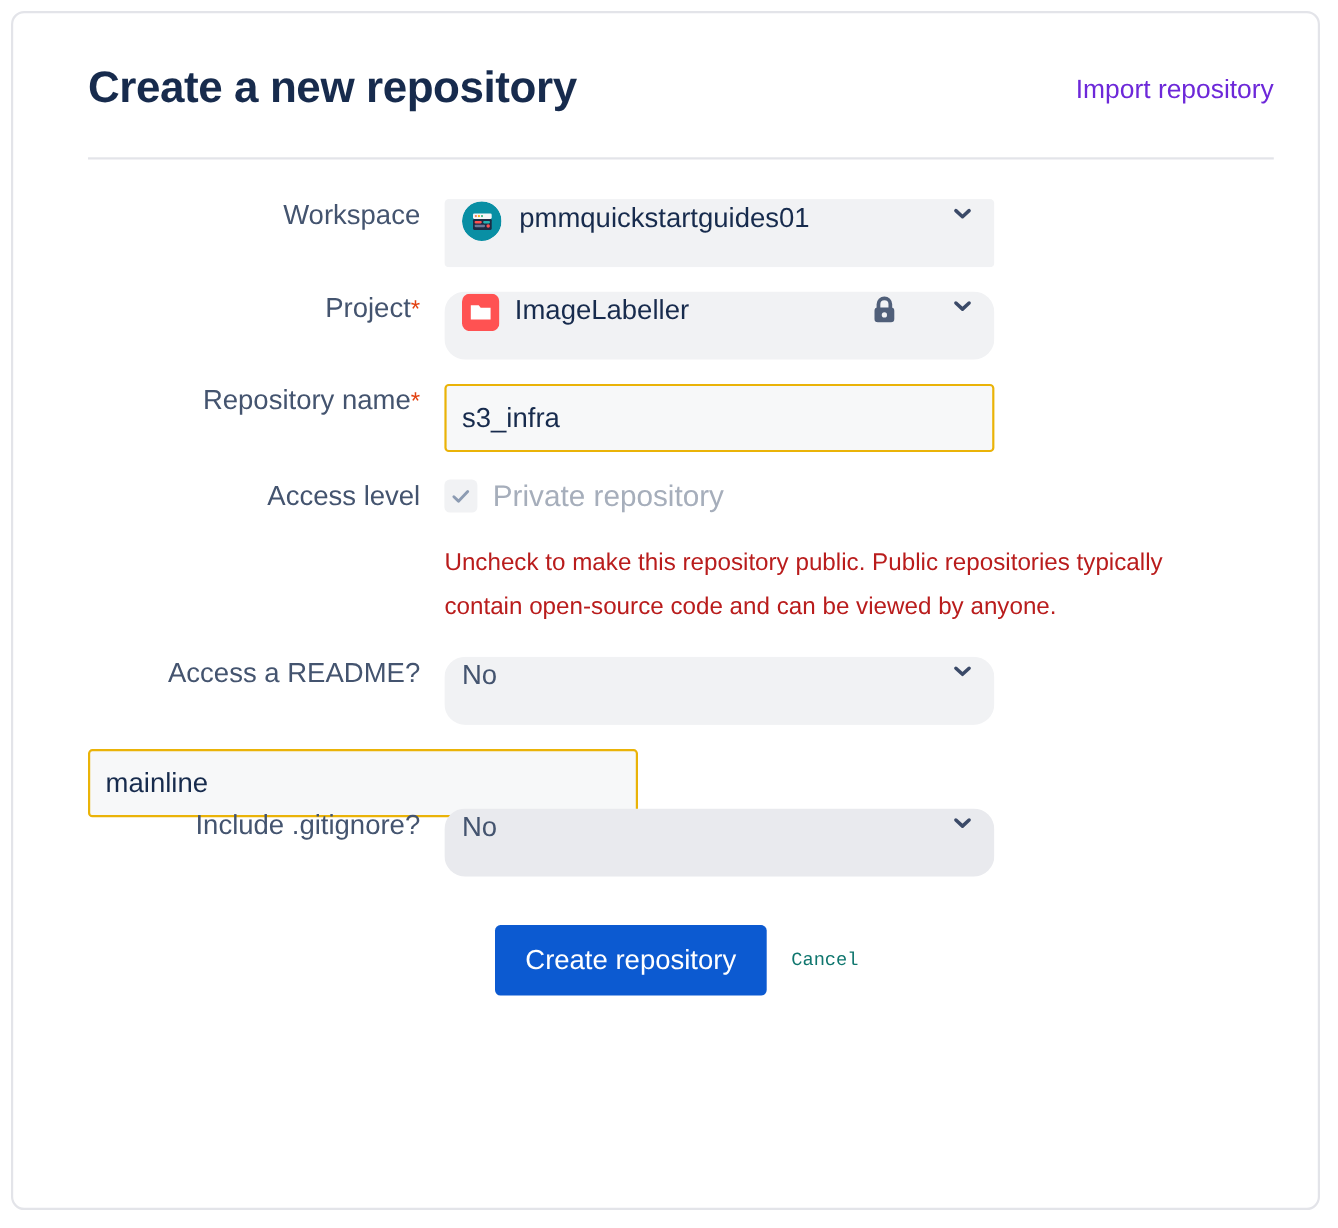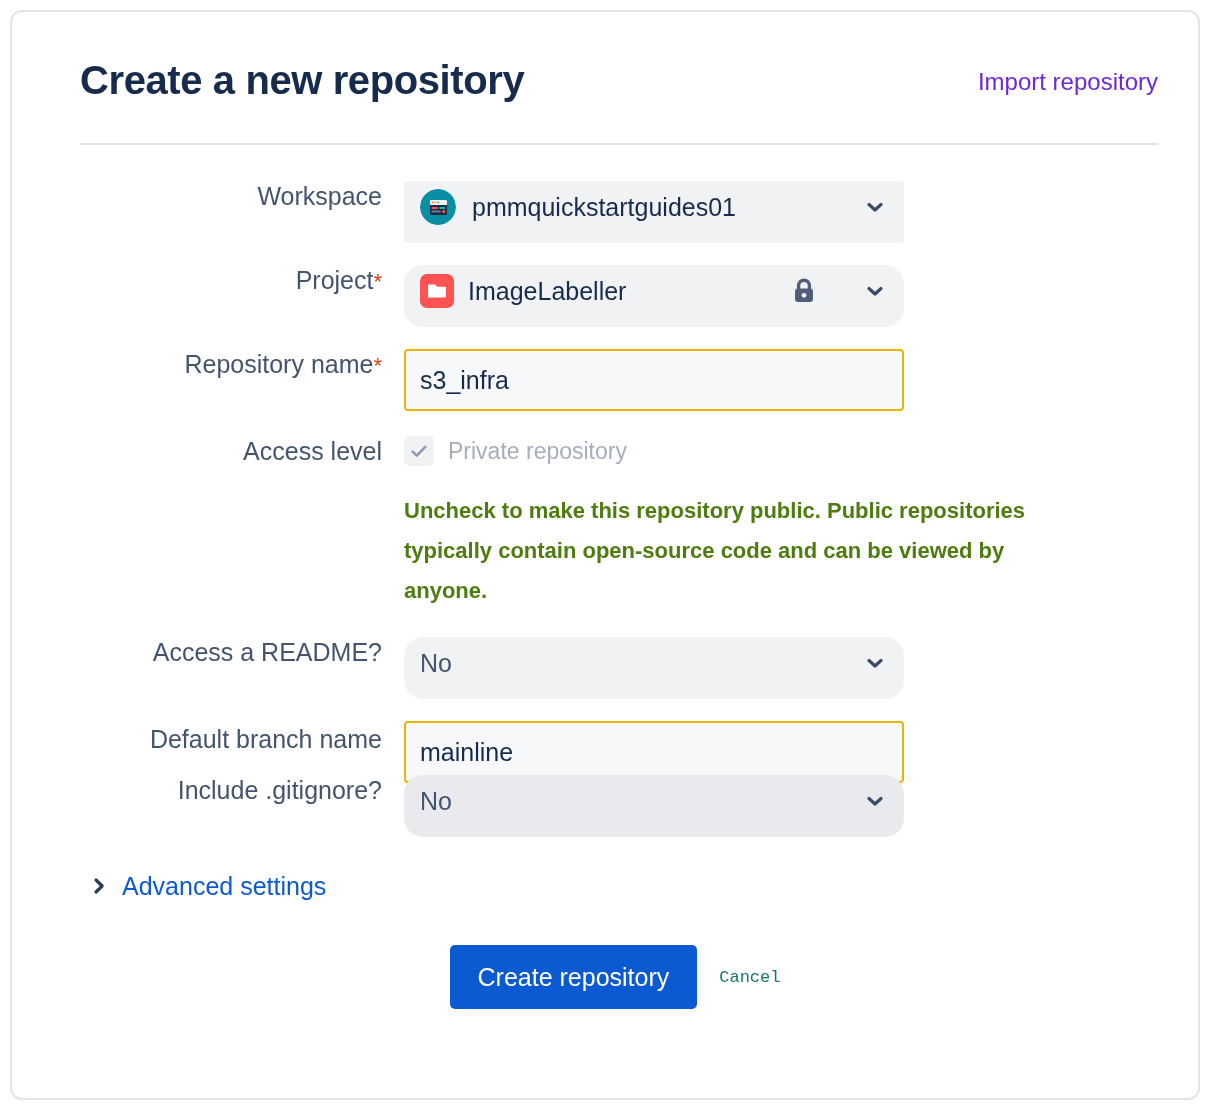--- a/index.html
+++ b/index.html
@@ -98,21 +98,20 @@
   }
 
   
   .select-box {
     position: relative;
     box-sizing: border-box;
     height: 62px;
     border-radius: 4px;
     background: #f1f2f4;
     display: flex;
-    align-items: center;
     padding: 0 16px 10px 14px;
     cursor: pointer;
     border: 2px solid transparent;
   }
   .select-box.hovered { background: #e9eaee; }
   .select-box.w-narrow { width: 500px; }
   .select-box.w-mid    { width: 500px; border-radius: 19px; }
 
   .select-value {
     font-size: 25px;
@@ -188,31 +187,30 @@
     flex: 0 0 auto;
     border-radius: 5px;
     background: #f1f2f4;
     display: flex;
     align-items: center;
     justify-content: center;
     margin-right: 14px;
   }
   .cb svg { display: block; }
   .cb-label {
-    font-size: 23px;
+    font-size: 27px;
     line-height: 30px;
     color: #a6aebb;
   }
   .help-text {
     margin-top: 18px;
     width: 672px;
     font-size: 22px;
     line-height: 40px;
-    color: #4d7c0f;
-    font-weight: bold;
+    color: #b91c1c;
   }
 
   
   .advanced-row {
     display: flex;
     align-items: center;
     margin-top: 34px;
     margin-left: 12px;
     cursor: pointer;
     width: max-content;
@@ -368,48 +366,39 @@
             <span class="chevron">
               <svg width="22" height="22" viewBox="0 0 22 22" aria-hidden="true">
                 <path d="M5 8.5 L11 14 L17 8.5" fill="none" stroke="#3b4a68" stroke-width="3.2" stroke-linecap="round" stroke-linejoin="round"></path>
               </svg>
             </span>
           </div>
         </div>
       </div>
 
       <div class="form-row row-gap-5">
-        <div class="label-col label-wrap">Default branch name</div>
         <div class="field-col">
           <input class="text-input" type="text" value="mainline" style="">
         </div>
       </div>
 
       <div class="form-row row-gap-6" style="margin-top:-8px;">
         <div class="label-col">Include .gitignore?</div>
         <div class="field-col">
           <div class="select-box w-mid hovered">
             <span class="select-value muted">No</span>
             <span class="chevron">
               <svg width="22" height="22" viewBox="0 0 22 22" aria-hidden="true">
                 <path d="M5 8.5 L11 14 L17 8.5" fill="none" stroke="#3b4a68" stroke-width="3.2" stroke-linecap="round" stroke-linejoin="round"></path>
               </svg>
             </span>
           </div>
         </div>
       </div>
 
-      <div class="advanced-row">
-        <span class="adv-chevron">
-          <svg width="16" height="22" viewBox="0 0 16 22" aria-hidden="true">
-            <path d="M4 5 L10.2 11 L4 17" fill="none" stroke="#2c3a55" stroke-width="3.2" stroke-linecap="round" stroke-linejoin="round"></path>
-          </svg>
-        </span>
-        <span class="advanced-label">Advanced settings</span>
-      </div>
 
       <div class="footer">
         <button class="btn-primary" type="button">Create repository</button>
         <button class="btn-link" type="button">Cancel</button>
       </div>
 
     </div>
   </div>
 </div>
 

